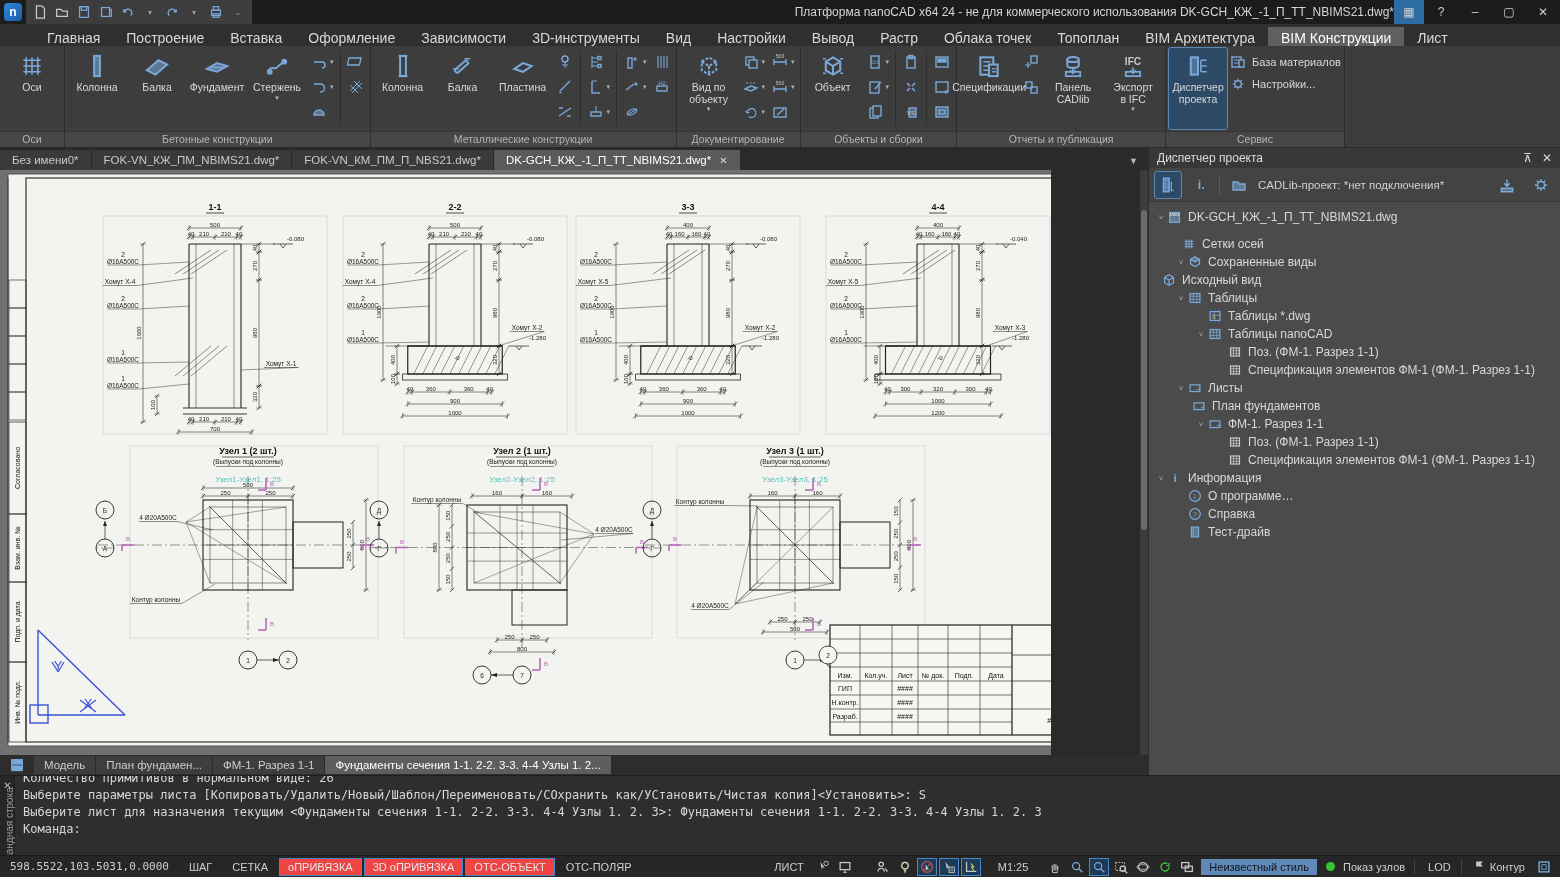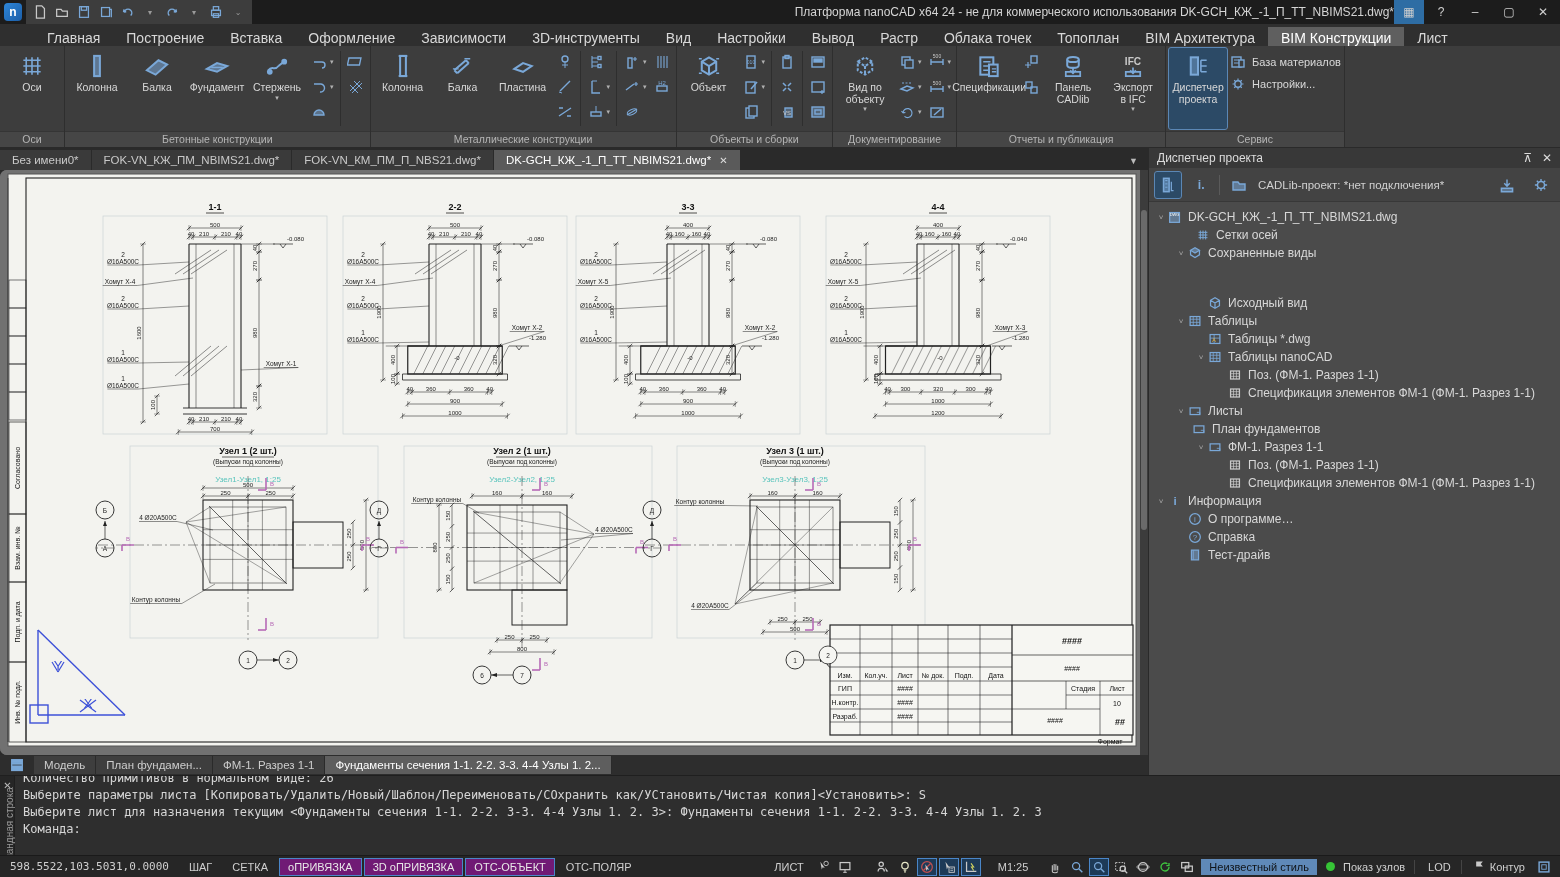--- a/index.html
+++ b/index.html
@@ -47,21 +47,21 @@
 
   
   #doctabs { left:0; top:148px; width:1148px; height:22px; background:#2a2a2a; display:flex; align-items:flex-end; }
   .dtab { height:20px; padding:0 12px; display:flex; align-items:center; gap:8px; font-size:11.5px;
     color:#c9c9c9; background:#3a3a3a; border-right:1px solid #2a2a2a; white-space:nowrap; }
   .dtab.active { background:#5a5a5a; color:#fff; }
   .dtab .x { font-size:10px; color:#ddd; }
   #dt-dd { margin-left:auto; color:#bbb; font-size:9px; padding:0 10px 4px; }
 
   
-  #canvas { left:0; top:170px; width:1148px; height:585px; background:#717171; overflow:hidden;border-radius:7px; }
+  #canvas { left:0; top:170px; width:1051px; height:585px; background:#717171; overflow:hidden; }
   #vscroll { left:1140px; top:170px; width:8px; height:585px; background:#3c3c3c; }
   #vscroll .thumb { position:absolute; left:1px; top:40px; width:6px; height:320px; background:#6a6a6a; border-radius:3px; }
 
   
   #laytabs { left:0; top:755px; width:1148px; height:20px; background:#2d2d2d; display:flex; align-items:center; }
   .lt-icon { width:26px; height:18px; margin:0 4px; display:flex; align-items:center; justify-content:center; }
   .ltab { height:18px; padding:0 10px; font-size:11.5px; color:#cdcdcd; background:#3e3e3e;
     border-right:1px solid #2a2a2a; display:flex; align-items:center; white-space:nowrap; }
   .ltab.active { background:#5e5e5e; color:#fff; }
 
@@ -74,21 +74,21 @@
     font-size:10px; color:#9a9a9a; white-space:nowrap; width:70px; }
   #cmd-lines { flex:1; padding:2px 8px; font-family:"DejaVu Sans Mono", monospace; font-size:12px;
     color:#d6d6d6; line-height:17px; overflow:hidden; }
   #cmd-lines .cut { margin-top:-8px; }
 
   
   #statusbar { left:0; top:855px; width:1560px; height:22px; background:#262626; display:flex; align-items:center;
     color:#cfcfcf; font-size:11px; border-top:1px solid #1a1a1a; }
   #coords { font-family:"DejaVu Sans Mono", monospace; font-size:11px; padding:0 10px; white-space:nowrap; }
   .sb-tog { padding:2px 8px; margin:0 1px; border:1px solid transparent; white-space:nowrap; }
-  .sb-tog.on { border-color:#4a86c8; background:#701a75; color:#e8e8e8; }
+  .sb-tog.on { border-color:#4a86c8; background:#ef4444; color:#e8e8e8; }
   .sb-txt { padding:0 8px; white-space:nowrap; }
   .sb-ico { width:20px; height:18px; display:flex; align-items:center; justify-content:center; margin:0 1px; }
   .sb-ico.on { border:1px solid #4a86c8; background:#1d3a57; }
   .sb-chip { background:#5f89b8; color:#101418; padding:2px 8px; margin:0 3px; white-space:nowrap; }
   .sb-dot { width:9px; height:9px; border-radius:50%; background:#36c436; margin:0 4px 0 6px; }
   .sb-sep { flex:0 0 auto; }
   .grow { flex:1; }
 
   
   #panel { left:1148px; top:148px; width:412px; height:627px; background:#4b4b4b; border-left:1px solid #2a2a2a;
@@ -393,150 +393,150 @@
             </div>
           </div>
         </div>
         <div class="rcap">Металлические конструкции</div>
       </div>
       <div class="rgroup">
         <div class="rbody">
           <div class="rbig">
             <div class="bi">
               <svg width="26" height="26" viewBox="0 0 18 18" fill="none" stroke="#7aa8d8" stroke-width="1.4">
-                <path d="M4 6 L9 3 L14 6 L14 12 L9 15 L4 12 Z M4 6 L9 9 L14 6 M9 9 V15"></path>
-                <path d="M2 4h2M14 4h2M2 14h2M14 14h2" stroke-width="1"></path>
-              </svg>
-            </div>
-            <div class="bl">Объект</div>
+                <path d="M4 6 L9 3 L14 6 L14 12 L9 15 L4 12 Z M4 6 L9 9 L14 6 M9 9 V15" stroke-dasharray="2 1.2"></path>
+              </svg>
+            </div>
+            <div class="bl">Вид по
+объекту</div>
+            <div class="arr">▾</div>
           </div>
           <div class="rcol">
             <div class="rsml">
               <svg width="18" height="18" viewBox="0 0 18 18" fill="none" stroke="#7aa8d8" stroke-width="1.4">
-                <rect x="5" y="3" width="8" height="12"></rect>
-                <text x="9" y="11" font-size="5" fill="#7aa8d8" stroke="none" text-anchor="middle">010</text>
+                <rect x="4" y="4" width="8" height="8"></rect>
+                <rect x="7" y="7" width="8" height="8" fill="#3d3d3d"></rect>
               </svg>
               <span style="color:#b0b0b0;font-size:7px;">▾</span>
             </div>
             <div class="rsml">
               <svg width="18" height="18" viewBox="0 0 18 18" fill="none" stroke="#7aa8d8" stroke-width="1.4">
-                <rect x="4" y="4" width="9" height="11"></rect>
-                <path d="M9 11 L15 4" stroke-width="1.6"></path>
+                <path d="M3 11 L9 8 L15 10 L9 13 Z"></path>
+                <path d="M4 5h10" stroke-dasharray="2 1.5" stroke-width="1"></path>
               </svg>
               <span style="color:#b0b0b0;font-size:7px;">▾</span>
             </div>
             <div class="rsml">
               <svg width="18" height="18" viewBox="0 0 18 18" fill="none" stroke="#7aa8d8" stroke-width="1.4">
-                <rect x="4" y="5" width="8" height="10"></rect>
-                <rect x="7" y="3" width="8" height="10" fill="#3d3d3d"></rect>
-              </svg>
-            </div>
-          </div>
-          <div class="rsep"></div>
+                <path d="M5 10 a4.5 4.5 0 1 1 1.5 3.4 M5 10 l-1.5 -2 M5 10 l2.4 -.6" stroke-width="1.2"></path>
+              </svg>
+              <span style="color:#b0b0b0;font-size:7px;">▾</span>
+            </div>
+          </div>
           <div class="rcol">
             <div class="rsml">
               <svg width="18" height="18" viewBox="0 0 18 18" fill="none" stroke="#7aa8d8" stroke-width="1.4">
-                <rect x="5" y="4" width="8" height="11"></rect>
-                <rect x="7" y="2.5" width="4" height="3"></rect>
-              </svg>
-            </div>
-            <div class="rsml">
-              <svg width="18" height="18" viewBox="0 0 18 18" fill="none" stroke="#7aa8d8" stroke-width="1.4">
-                <path d="M5 5 L8 8 M13 5 L10 8 M5 13 L8 10 M13 13 L10 10" stroke-width="1.6"></path>
-              </svg>
-            </div>
-            <div class="rsml">
-              <svg width="18" height="18" viewBox="0 0 18 18" fill="none" stroke="#7aa8d8" stroke-width="1.4">
-                <rect x="7" y="5" width="7" height="9" fill="#7aa8d8" fill-opacity=".4"></rect>
-                <text x="5" y="12" font-size="6" fill="#c9c9c9" stroke="none">VS</text>
-              </svg>
-            </div>
-          </div>
-          <div class="rsep"></div>
-          <div class="rcol">
-            <div class="rsml">
-              <svg width="18" height="18" viewBox="0 0 18 18" fill="none" stroke="#7aa8d8" stroke-width="1.4">
-                <rect x="3" y="4" width="12" height="10"></rect>
-                <rect x="5" y="6" width="8" height="3" fill="#7aa8d8"></rect>
-              </svg>
-            </div>
-            <div class="rsml">
-              <svg width="18" height="18" viewBox="0 0 18 18" fill="none" stroke="#7aa8d8" stroke-width="1.4">
-                <rect x="3" y="4" width="12" height="10"></rect>
-                <path d="M13 12v4M11 14h4" stroke-width="1.2"></path>
-              </svg>
-            </div>
-            <div class="rsml">
-              <svg width="18" height="18" viewBox="0 0 18 18" fill="none" stroke="#7aa8d8" stroke-width="1.4">
-                <rect x="3" y="4" width="12" height="10" fill="#7aa8d8" fill-opacity=".4"></rect>
-                <rect x="6" y="7" width="6" height="4"></rect>
-              </svg>
-            </div>
-          </div>
-        </div>
-        <div class="rcap">Объекты и сборки</div>
+                <path d="M3 9h12 M3 6v6 M15 6v6"></path>
+                <text x="9" y="5" font-size="5" fill="#c9c9c9" stroke="none" text-anchor="middle">500</text>
+              </svg>
+              <span style="color:#b0b0b0;font-size:7px;">▾</span>
+            </div>
+            <div class="rsml">
+              <svg width="18" height="18" viewBox="0 0 18 18" fill="none" stroke="#7aa8d8" stroke-width="1.4">
+                <path d="M3 11h12 M3 8v6 M15 8v6"></path>
+                <text x="9" y="6.5" font-size="5" fill="#c9c9c9" stroke="none" text-anchor="middle">500</text>
+              </svg>
+              <span style="color:#b0b0b0;font-size:7px;">▾</span>
+            </div>
+            <div class="rsml">
+              <svg width="18" height="18" viewBox="0 0 18 18" fill="none" stroke="#7aa8d8" stroke-width="1.4">
+                <rect x="3" y="5" width="12" height="9"></rect>
+                <path d="M6 12 L13 6" stroke-width="1.6"></path>
+              </svg>
+            </div>
+          </div>
+        </div>
+        <div class="rcap">Документирование</div>
       </div>
       <div class="rgroup">
         <div class="rbody">
           <div class="rbig">
             <div class="bi">
               <svg width="26" height="26" viewBox="0 0 18 18" fill="none" stroke="#7aa8d8" stroke-width="1.4">
-                <path d="M4 6 L9 3 L14 6 L14 12 L9 15 L4 12 Z M4 6 L9 9 L14 6 M9 9 V15" stroke-dasharray="2 1.2"></path>
-              </svg>
-            </div>
-            <div class="bl">Вид по
-объекту</div>
-            <div class="arr">▾</div>
+                <path d="M4 6 L9 3 L14 6 L14 12 L9 15 L4 12 Z M4 6 L9 9 L14 6 M9 9 V15"></path>
+                <path d="M2 4h2M14 4h2M2 14h2M14 14h2" stroke-width="1"></path>
+              </svg>
+            </div>
+            <div class="bl">Объект</div>
           </div>
           <div class="rcol">
             <div class="rsml">
               <svg width="18" height="18" viewBox="0 0 18 18" fill="none" stroke="#7aa8d8" stroke-width="1.4">
-                <rect x="4" y="4" width="8" height="8"></rect>
-                <rect x="7" y="7" width="8" height="8" fill="#3d3d3d"></rect>
+                <rect x="5" y="3" width="8" height="12"></rect>
+                <text x="9" y="11" font-size="5" fill="#7aa8d8" stroke="none" text-anchor="middle">010</text>
               </svg>
               <span style="color:#b0b0b0;font-size:7px;">▾</span>
             </div>
             <div class="rsml">
               <svg width="18" height="18" viewBox="0 0 18 18" fill="none" stroke="#7aa8d8" stroke-width="1.4">
-                <path d="M3 11 L9 8 L15 10 L9 13 Z"></path>
-                <path d="M4 5h10" stroke-dasharray="2 1.5" stroke-width="1"></path>
+                <rect x="4" y="4" width="9" height="11"></rect>
+                <path d="M9 11 L15 4" stroke-width="1.6"></path>
               </svg>
               <span style="color:#b0b0b0;font-size:7px;">▾</span>
             </div>
             <div class="rsml">
               <svg width="18" height="18" viewBox="0 0 18 18" fill="none" stroke="#7aa8d8" stroke-width="1.4">
-                <path d="M5 10 a4.5 4.5 0 1 1 1.5 3.4 M5 10 l-1.5 -2 M5 10 l2.4 -.6" stroke-width="1.2"></path>
-              </svg>
-              <span style="color:#b0b0b0;font-size:7px;">▾</span>
-            </div>
-          </div>
+                <rect x="4" y="5" width="8" height="10"></rect>
+                <rect x="7" y="3" width="8" height="10" fill="#3d3d3d"></rect>
+              </svg>
+            </div>
+          </div>
+          <div class="rsep"></div>
           <div class="rcol">
             <div class="rsml">
               <svg width="18" height="18" viewBox="0 0 18 18" fill="none" stroke="#7aa8d8" stroke-width="1.4">
-                <path d="M3 9h12 M3 6v6 M15 6v6"></path>
-                <text x="9" y="5" font-size="5" fill="#c9c9c9" stroke="none" text-anchor="middle">500</text>
-              </svg>
-              <span style="color:#b0b0b0;font-size:7px;">▾</span>
-            </div>
-            <div class="rsml">
-              <svg width="18" height="18" viewBox="0 0 18 18" fill="none" stroke="#7aa8d8" stroke-width="1.4">
-                <path d="M3 11h12 M3 8v6 M15 8v6"></path>
-                <text x="9" y="6.5" font-size="5" fill="#c9c9c9" stroke="none" text-anchor="middle">500</text>
-              </svg>
-              <span style="color:#b0b0b0;font-size:7px;">▾</span>
-            </div>
-            <div class="rsml">
-              <svg width="18" height="18" viewBox="0 0 18 18" fill="none" stroke="#7aa8d8" stroke-width="1.4">
-                <rect x="3" y="5" width="12" height="9"></rect>
-                <path d="M6 12 L13 6" stroke-width="1.6"></path>
-              </svg>
-            </div>
-          </div>
-        </div>
-        <div class="rcap">Документирование</div>
+                <rect x="5" y="4" width="8" height="11"></rect>
+                <rect x="7" y="2.5" width="4" height="3"></rect>
+              </svg>
+            </div>
+            <div class="rsml">
+              <svg width="18" height="18" viewBox="0 0 18 18" fill="none" stroke="#7aa8d8" stroke-width="1.4">
+                <path d="M5 5 L8 8 M13 5 L10 8 M5 13 L8 10 M13 13 L10 10" stroke-width="1.6"></path>
+              </svg>
+            </div>
+            <div class="rsml">
+              <svg width="18" height="18" viewBox="0 0 18 18" fill="none" stroke="#7aa8d8" stroke-width="1.4">
+                <rect x="7" y="5" width="7" height="9" fill="#7aa8d8" fill-opacity=".4"></rect>
+                <text x="5" y="12" font-size="6" fill="#c9c9c9" stroke="none">VS</text>
+              </svg>
+            </div>
+          </div>
+          <div class="rsep"></div>
+          <div class="rcol">
+            <div class="rsml">
+              <svg width="18" height="18" viewBox="0 0 18 18" fill="none" stroke="#7aa8d8" stroke-width="1.4">
+                <rect x="3" y="4" width="12" height="10"></rect>
+                <rect x="5" y="6" width="8" height="3" fill="#7aa8d8"></rect>
+              </svg>
+            </div>
+            <div class="rsml">
+              <svg width="18" height="18" viewBox="0 0 18 18" fill="none" stroke="#7aa8d8" stroke-width="1.4">
+                <rect x="3" y="4" width="12" height="10"></rect>
+                <path d="M13 12v4M11 14h4" stroke-width="1.2"></path>
+              </svg>
+            </div>
+            <div class="rsml">
+              <svg width="18" height="18" viewBox="0 0 18 18" fill="none" stroke="#7aa8d8" stroke-width="1.4">
+                <rect x="3" y="4" width="12" height="10" fill="#7aa8d8" fill-opacity=".4"></rect>
+                <rect x="6" y="7" width="6" height="4"></rect>
+              </svg>
+            </div>
+          </div>
+        </div>
+        <div class="rcap">Объекты и сборки</div>
       </div>
       <div class="rgroup">
         <div class="rbody">
           <div class="rbig">
             <div class="bi">
               <svg width="26" height="26" viewBox="0 0 18 18" fill="none" stroke="#7aa8d8" stroke-width="1.4">
                 <rect x="3" y="3" width="9" height="12"></rect>
                 <path d="M5 6h5M5 9h5M5 12h5" stroke-width="1"></path>
                 <rect x="9" y="8" width="6" height="8" fill="#3d3d3d"></rect>
                 <path d="M11 11h3M11 13h3" stroke-width="1"></path>
@@ -1746,40 +1746,40 @@
         <div class="trow" style="padding-left: 6px;">
           <span class="exp">˅</span>
           <span class="ticon">
             <svg width="16" height="16" viewBox="0 0 18 18" fill="none" stroke="#7aa8d8" stroke-width="1.4">
               <rect x="3" y="4" width="11" height="11" fill="#7aa8d8" fill-opacity=".5"></rect>
               <text x="8.5" y="8" font-size="4.5" fill="#fff" stroke="none" text-anchor="middle">DWG</text>
             </svg>
           </span>
           <span>DK-GCH_КЖ_-1_П_ТТ_NBIMS21.dwg</span>
         </div>
-        <div class="trow" style="padding-left: 34px;">
+        <div class="trow" style="padding-left: 20px; margin-top: 9px;">
           <span class="exp"></span>
           <span class="ticon">
             <svg width="16" height="16" viewBox="0 0 18 18" fill="none" stroke="#7aa8d8" stroke-width="1.4">
               <path d="M4 6h10M4 9h10M4 12h10M6 4v10M9 4v10M12 4v10" stroke-width="1.1"></path>
             </svg>
           </span>
           <span>Сетки осей</span>
         </div>
         <div class="trow" style="padding-left: 26px;">
           <span class="exp">˅</span>
           <span class="ticon">
             <svg width="16" height="16" viewBox="0 0 18 18" fill="none" stroke="#7aa8d8" stroke-width="1.4">
               <path d="M4 6 L9 3 L14 6 L9 9 Z" fill="#7aa8d8" fill-opacity=".5"></path>
               <path d="M4 6v5l5 3 5-3V6"></path>
             </svg>
           </span>
           <span>Сохраненные виды</span>
         </div>
-        <div class="trow" style="padding-left: 46px; margin-top: 32px;">
+        <div class="trow" style="">
           <span class="exp"></span>
           <span class="ticon">
             <svg width="16" height="16" viewBox="0 0 18 18" fill="none" stroke="#7aa8d8" stroke-width="1.4">
               <path d="M4 6 L9 3 L14 6 L14 12 L9 15 L4 12 Z M4 6 L9 9 L14 6 M9 9 V15"></path>
             </svg>
           </span>
           <span>Исходный вид</span>
         </div>
         <div class="trow" style="padding-left: 26px;">
           <span class="exp">˅</span>

